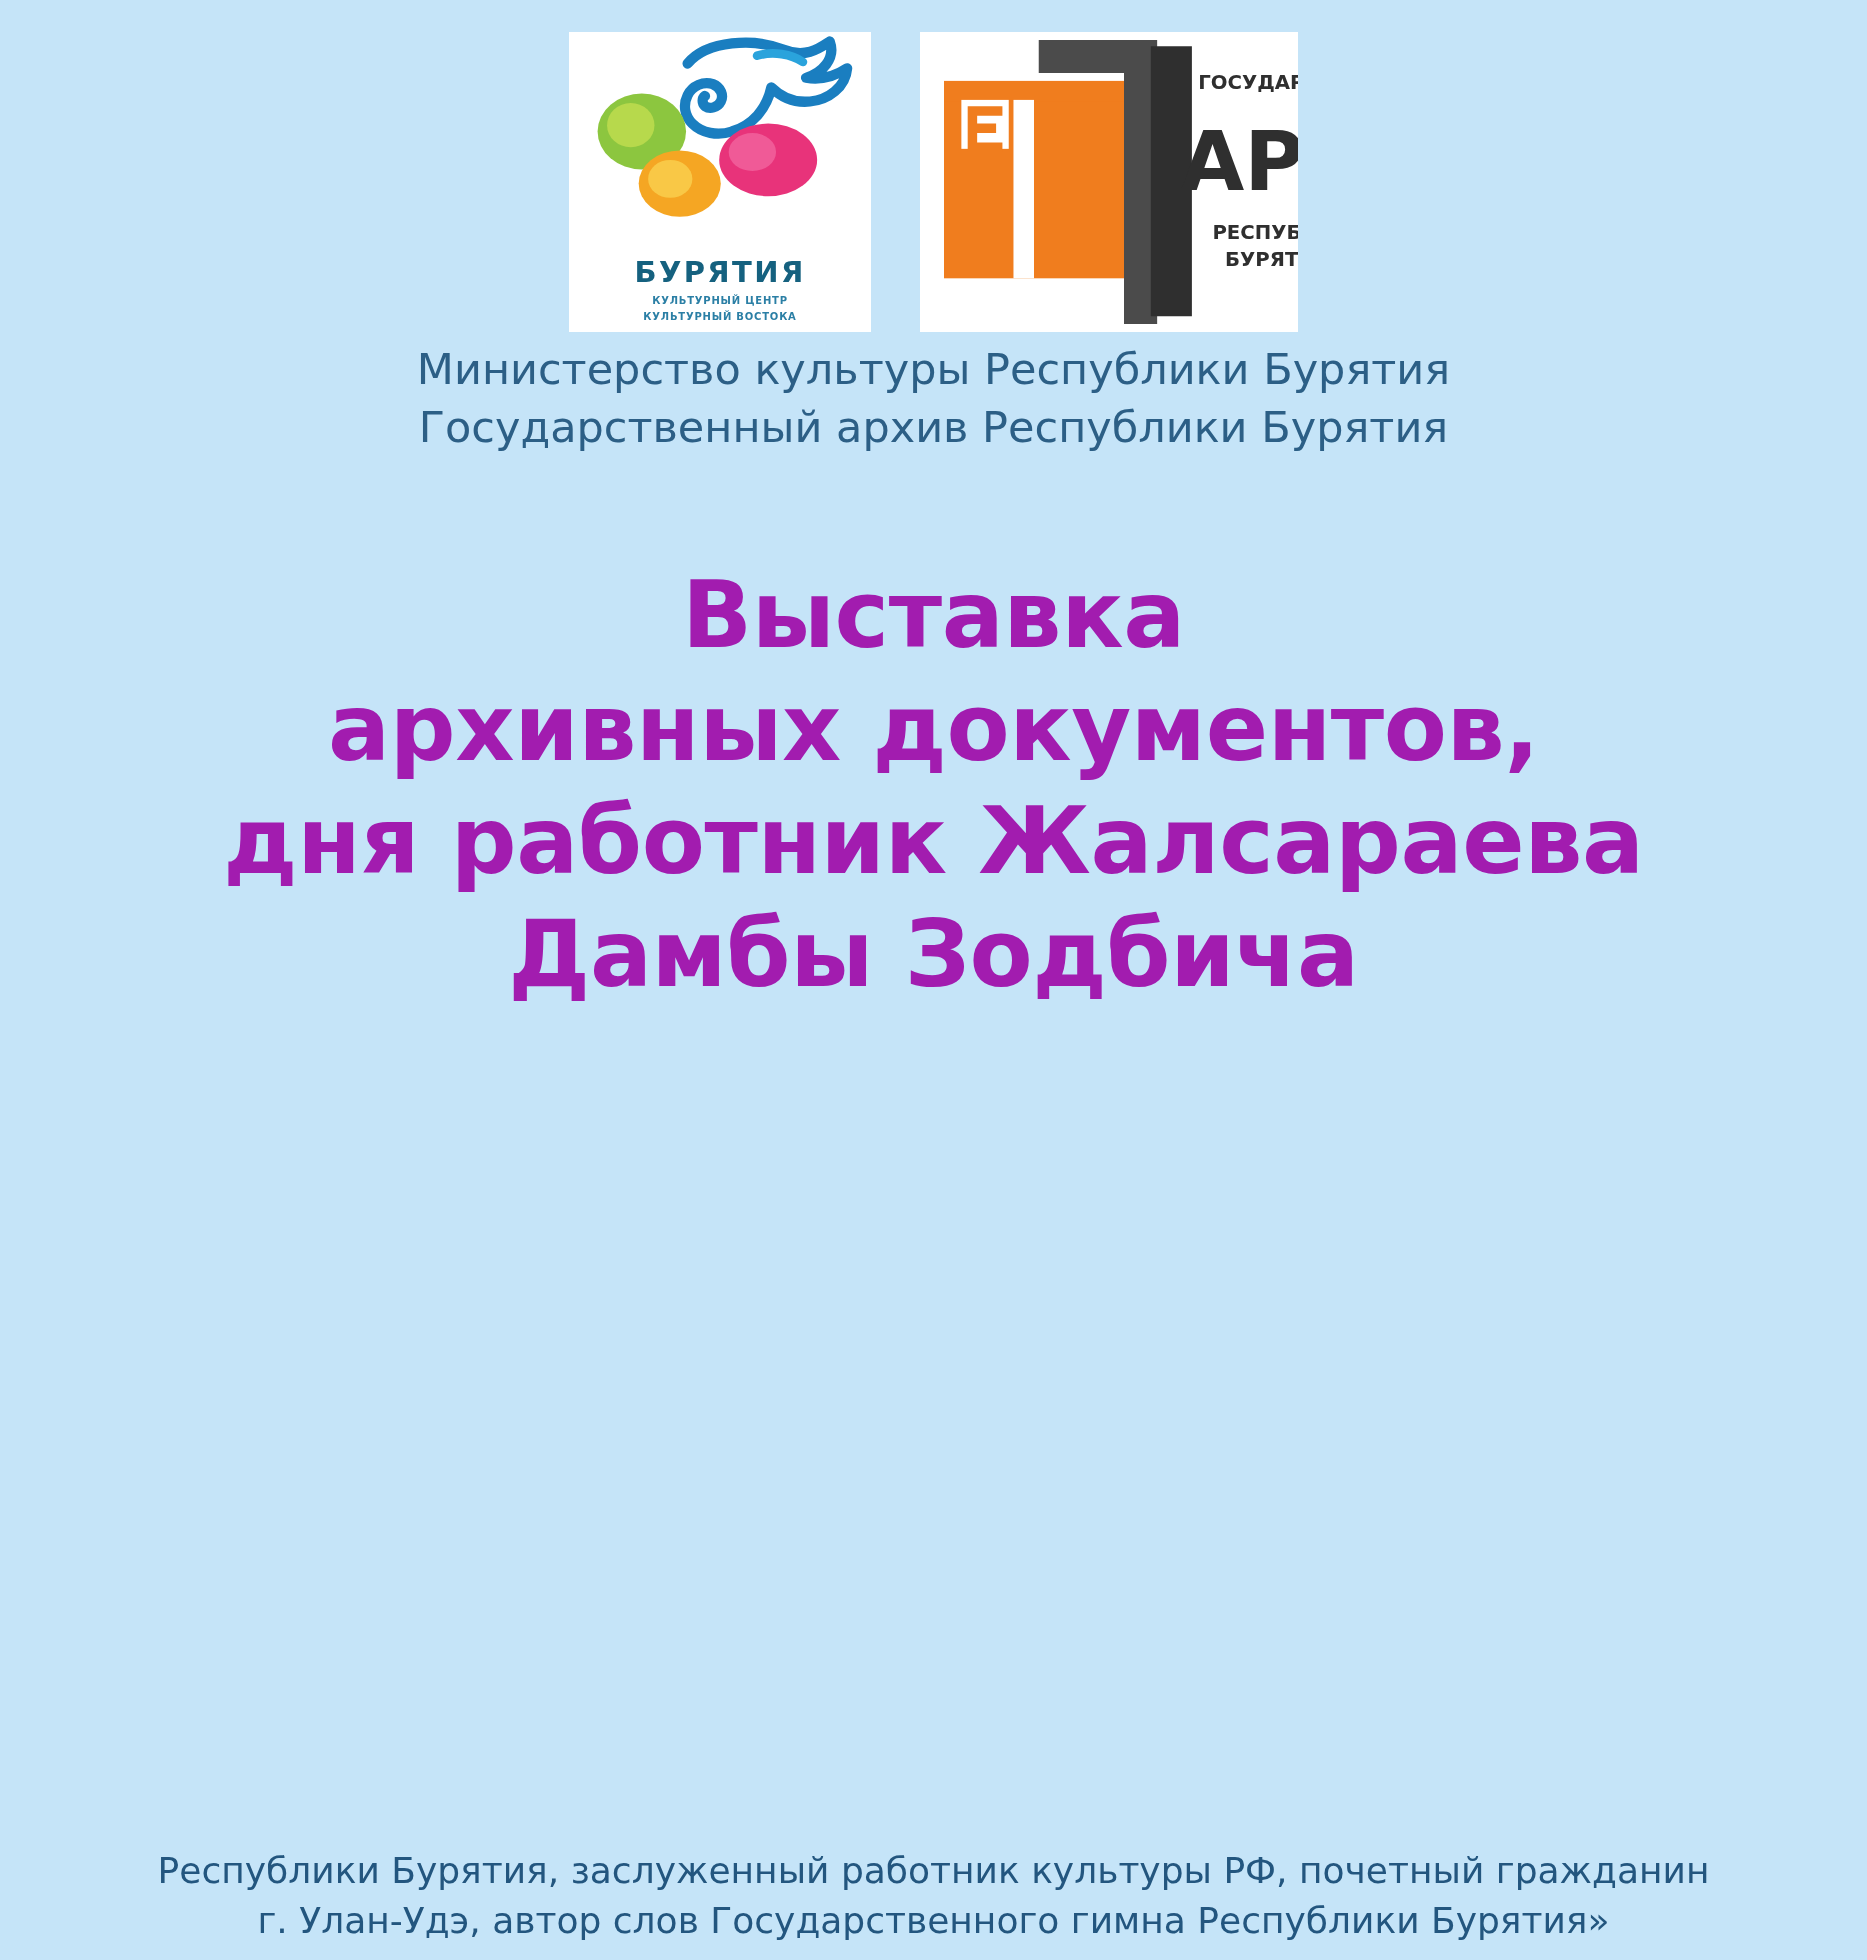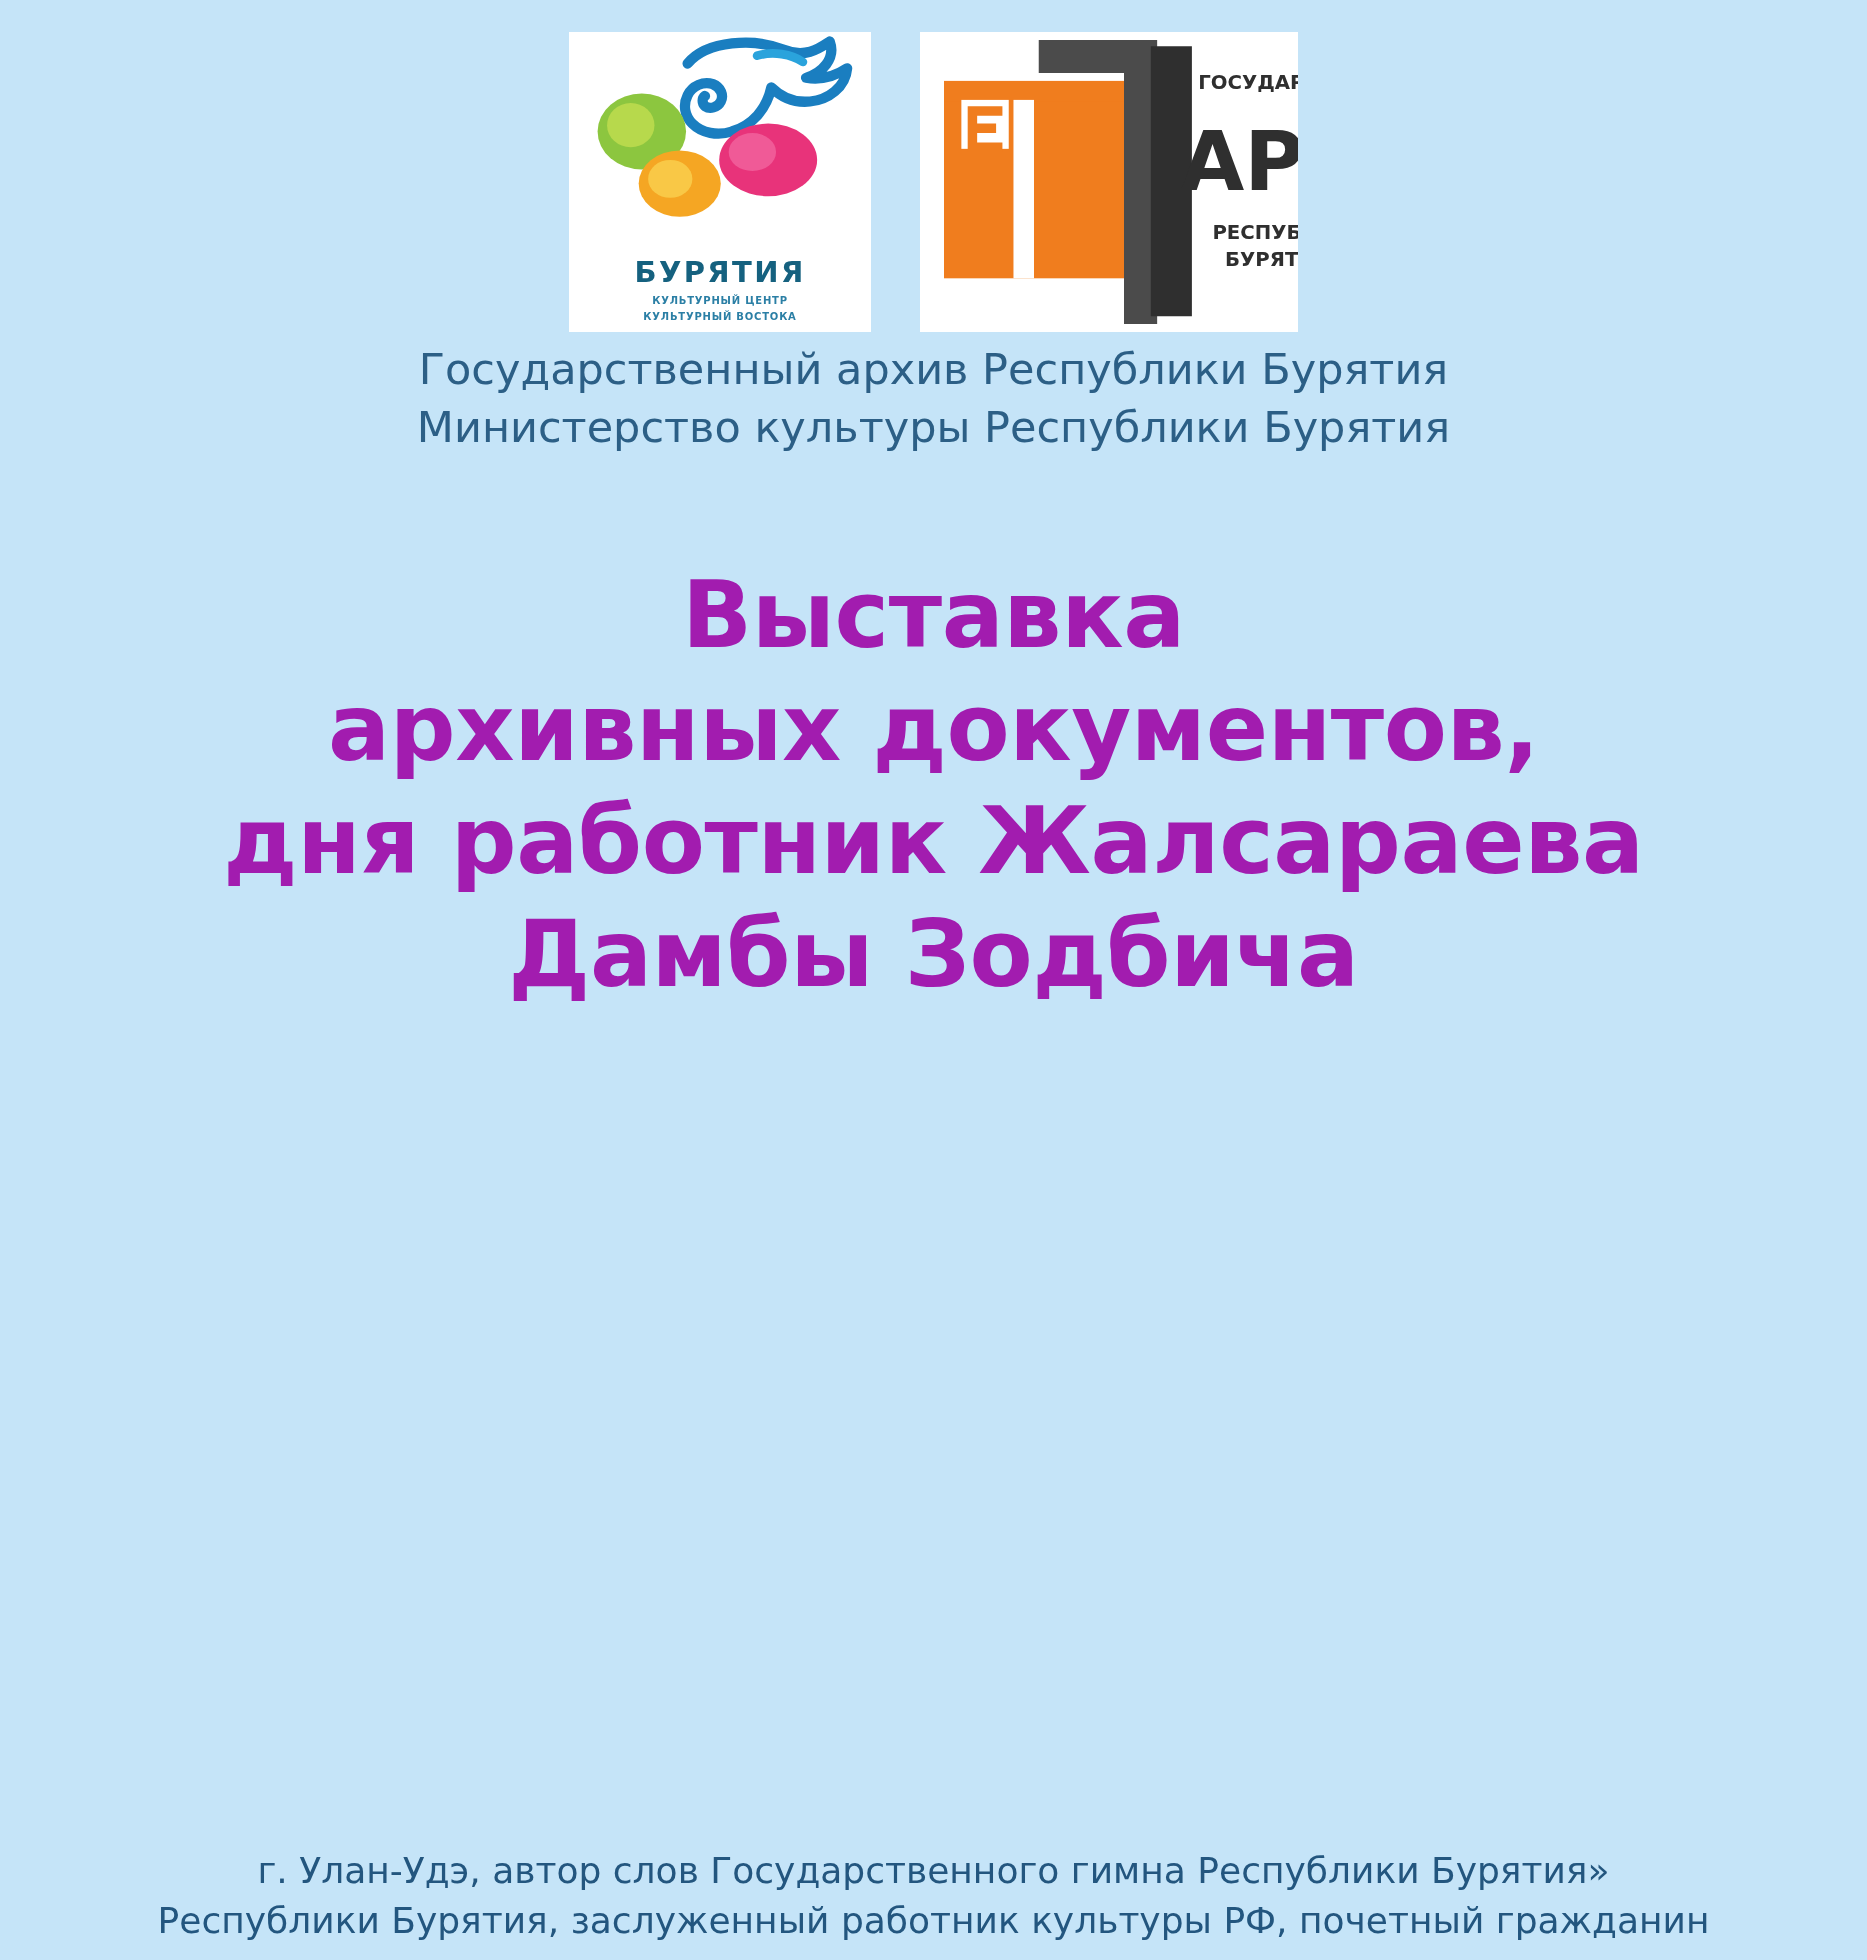--- a/index.html
+++ b/index.html
@@ -168,30 +168,30 @@
 
         <text x="330" y="200" font-family="DejaVu Sans, Liberation Sans, sans-serif" font-size="104" font-weight="bold" fill="#2f2f2f">АРХИВ</text>
         <text x="352" y="72" font-family="DejaVu Sans, Liberation Sans, sans-serif" font-size="25" font-weight="bold" fill="#2f2f2f">ГОСУДАРСТВЕННЫЙ</text>
         <text x="370" y="262" font-family="DejaVu Sans, Liberation Sans, sans-serif" font-size="25" font-weight="bold" fill="#2f2f2f">РЕСПУБЛИКИ</text>
         <text x="386" y="296" font-family="DejaVu Sans, Liberation Sans, sans-serif" font-size="25" font-weight="bold" fill="#2f2f2f">БУРЯТИЯ</text>
       </svg>
     </div>
   </div>
 
   <div class="ministry">
+    <div>Министерство культуры Республики Бурятия</div>
     <div>Государственный архив Республики Бурятия</div>
-    <div>Министерство культуры Республики Бурятия</div>
   </div>
 
   <div class="title">
     <div>Выставка</div>
     <div>архивных документов,</div>
     <div>дня работник Жалсараева</div>
     <div>Дамбы Зодбича</div>
   </div>
 
   <div class="footer">
+    <div>Республики Бурятия, заслуженный работник культуры РФ, почетный гражданин</div>
     <div>г. Улан-Удэ, автор слов Государственного гимна Республики Бурятия»</div>
-    <div>Республики Бурятия, заслуженный работник культуры РФ, почетный гражданин</div>
   </div>
 
 </div>
 
 
 </body></html>

